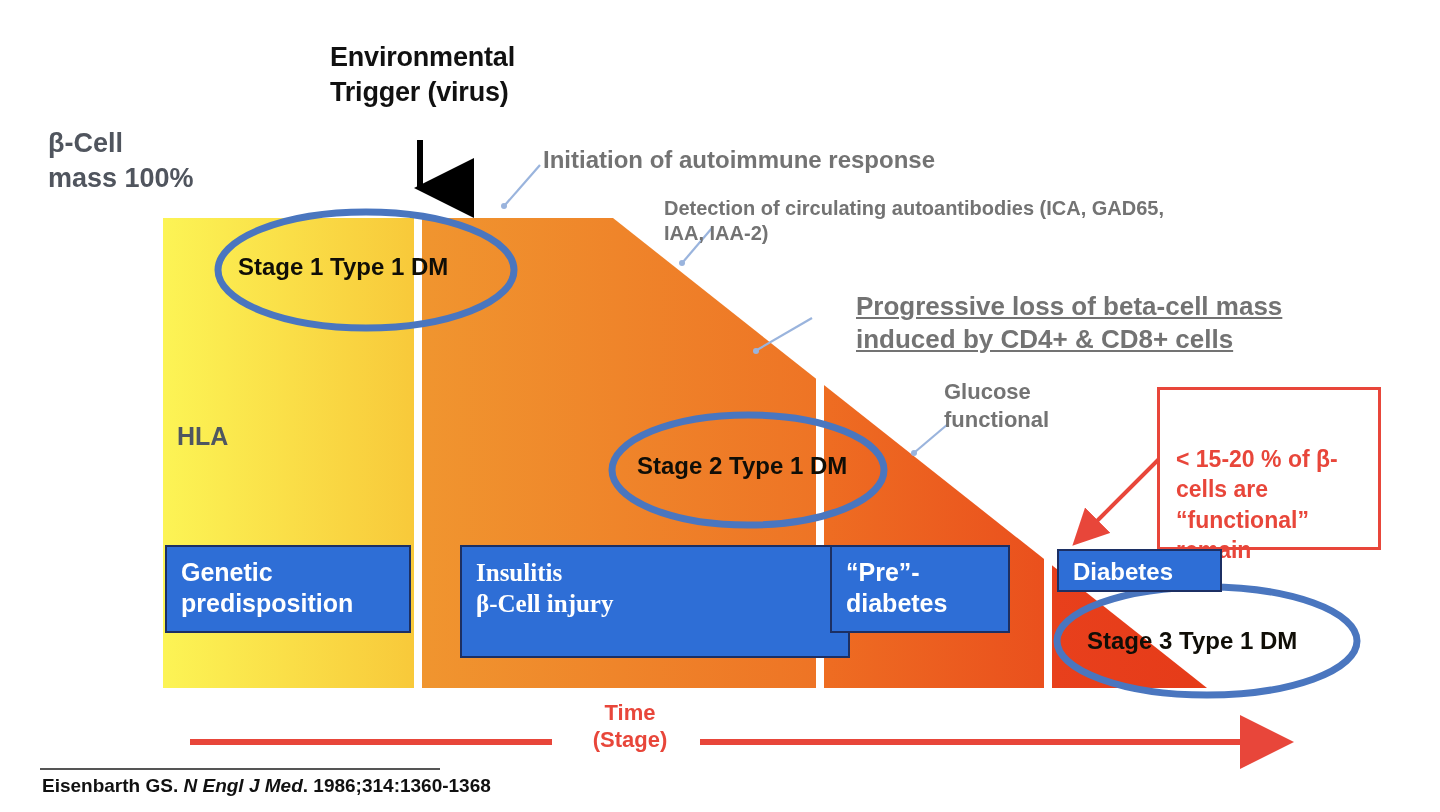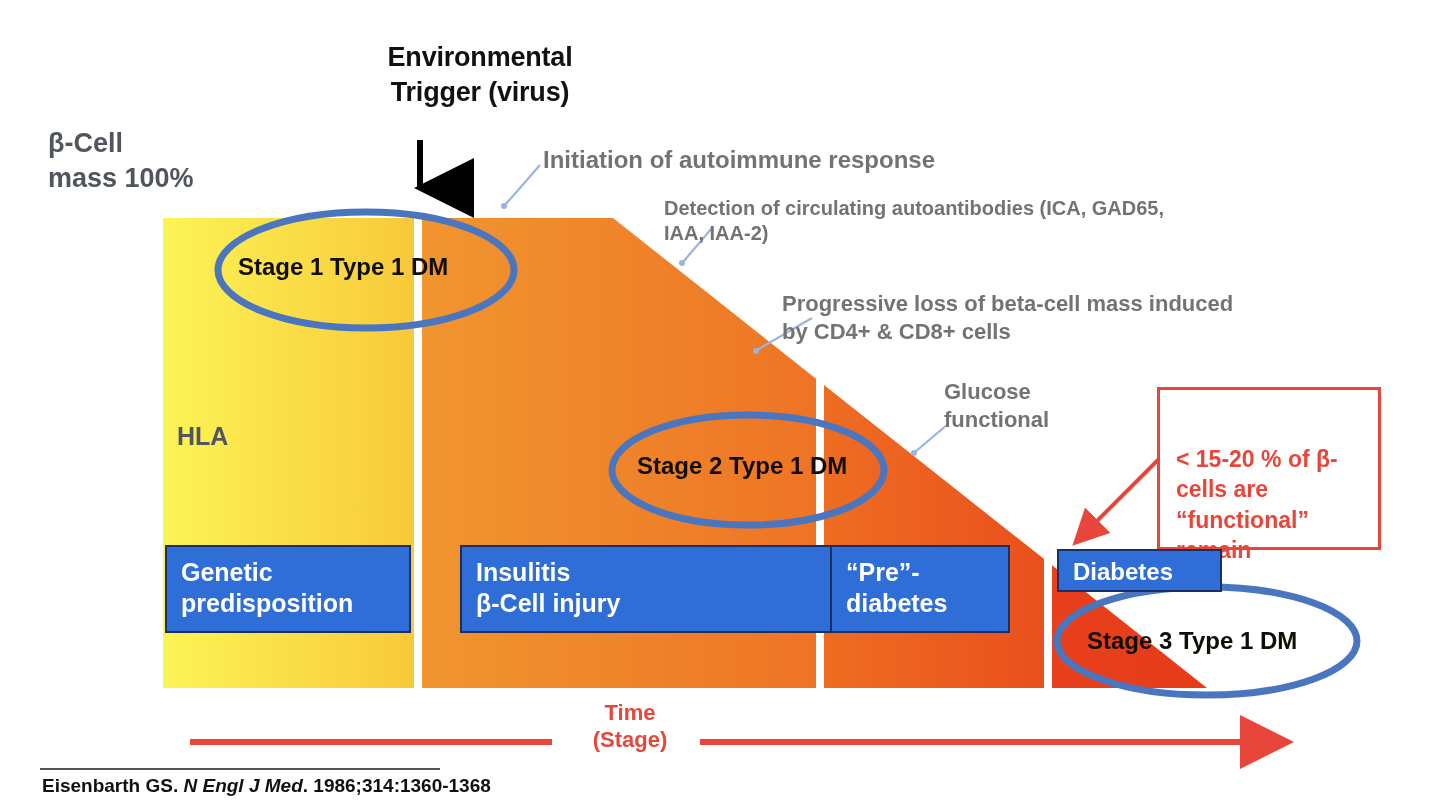--- a/index.html
+++ b/index.html
@@ -21,21 +21,20 @@
     width: 1440px;
     height: 812px;
   }
 
   .abs { position: absolute; }
 
   
   .trigger-label {
     left: 330px; top: 40px;
     width: 300px;
-    text-align: center;
     font-size: 27px;
     font-weight: bold;
     color: #111111;
     line-height: 1.28;
     letter-spacing: -0.2px;
   }
   .ycaption {
     left: 48px; top: 126px;
     width: 250px;
     font-size: 27px;
@@ -45,21 +44,21 @@
   }
 
   
   .annot {
     color: #737373;
     font-weight: bold;
     line-height: 1.26;
   }
   .annot-init   { left: 543px; top: 145px; font-size: 24px; white-space: nowrap; }
   .annot-detect { left: 664px; top: 196px; font-size: 20px; width: 530px; }
-  .annot-prog   { left: 782px; top: 290px; font-size: 22px; width: 470px; }
+  .annot-prog   { left: 856px; top: 290px; font-size: 26px; width: 470px; text-decoration: underline; }
   .annot-gluc   { left: 944px; top: 378px; font-size: 22px; width: 190px; }
 
   
   .redbox {
     left: 1157px; top: 387px;
     width: 224px; height: 163px;
     border: 3px solid #e8463a;
     background: #ffffff;
     box-sizing: border-box;
   }
@@ -79,21 +78,21 @@
     background: #2e6ed6;
     border: 2px solid #1c2f63;
     color: #ffffff;
     font-size: 25px;
     font-weight: bold;
     line-height: 1.24;
     box-sizing: border-box;
     padding: 10px 14px 0 14px;
   }
   .sb-genetic  { left: 165px;  top: 545px; width: 246px; height: 88px; }
-  .sb-insul    { left: 460px;  top: 545px; width: 390px; height: 88px; }
+  .sb-insul    { left: 460px;  top: 545px; width: 390px; height: 113px; font-family: Liberation Serif, serif; }
   .sb-pre      { left: 830px;  top: 545px; width: 180px; height: 88px; }
   .sb-diab     { left: 1057px; top: 549px; width: 165px; height: 43px;
                  padding-top: 6px; font-size: 24px; }
 
   
   .hla {
     left: 177px; top: 420px;
     font-size: 25px; font-weight: bold;
     color: #4f5661; line-height: 1.28;
   }

